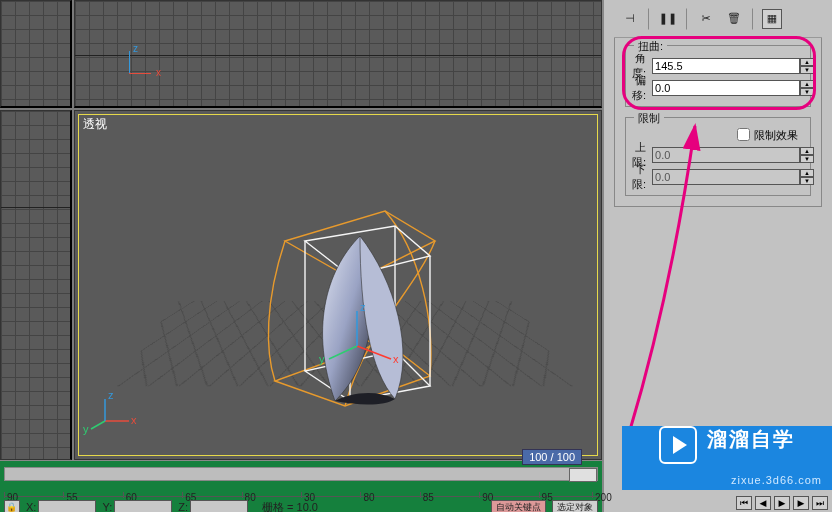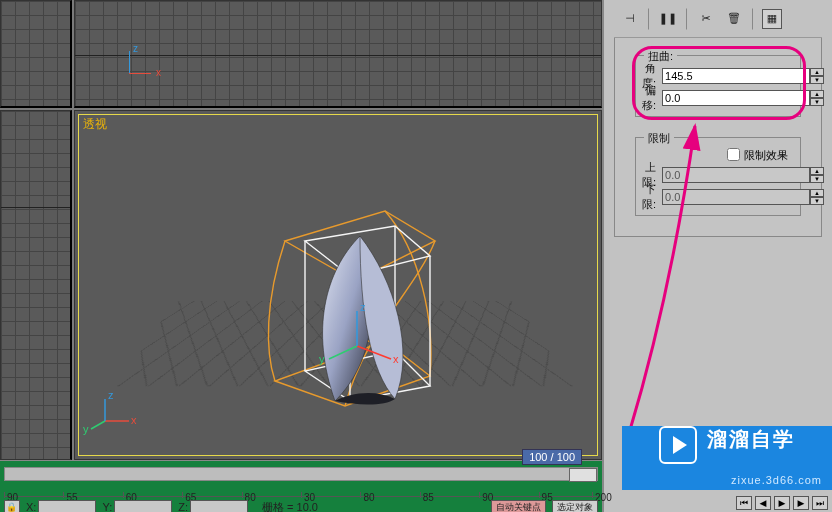--- a/index.html
+++ b/index.html
@@ -17,21 +17,21 @@
   .axis-gizmo { position: absolute; }
   .axis-x { position: absolute; width: 22px; height: 1px; background: #e74c3c; left: 0; top: 0; }
   .axis-x::after { content: "x"; color: #e74c3c; position: absolute; right: -10px; top: -6px; font-size: 10px; }
   .axis-z { position: absolute; width: 1px; height: 22px; background: #3498db; left: 0; top: -22px; }
   .axis-z::after { content: "z"; color: #3498db; position: absolute; left: 4px; top: -8px; font-size: 10px; }
 
   .vp-left { position: absolute; left: 0; top: 110px; width: 72px; height: 350px; background: #5a5a5a; border: 1px solid #333; border-right: 2px solid #000; }
 
   .vp-persp { position: absolute; left: 74px; top: 110px; width: 528px; height: 350px; background: #5a5a5a; border: 1px solid #333; }
   .persp-active { position: absolute; left: 3px; top: 3px; right: 3px; bottom: 3px; border: 1px solid #e6d94a; }
-  .persp-label { position: absolute; left: 8px; top: 5px; color: #eab308; font-size: 12px; }
+  .persp-label { position: absolute; left: 8px; top: 5px; color: #ffffff; font-size: 12px; }
 
   .floorgrid { position: absolute; left: 100px; top: 190px; width: 340px; height: 120px;
     background:
       repeating-linear-gradient( 62deg, transparent 0 19px, #444 19px 20px),
       repeating-linear-gradient(-62deg, transparent 0 19px, #444 19px 20px);
     transform: perspective(400px) rotateX(58deg);
     transform-origin: center top; opacity: 0.7; }
 
   .twistshape { position: absolute; left: 190px; top: 90px; width: 180px; height: 210px; pointer-events: none; }
 
@@ -39,21 +39,21 @@
   .top-icons { position: absolute; left: 10px; top: 0; right: 10px; height: 38px; background: #c2c2c2; border-bottom: 1px solid #999; display: flex; align-items: center; gap: 8px; padding: 4px 6px; }
   .tico { width: 20px; height: 20px; display: inline-flex; justify-content: center; align-items: center; color: #222; border: 1px solid transparent; }
   .tico.sep { border-left: 1px solid #888; height: 22px; width: 1px; }
   .tico.box { border: 1px solid #555; background: #d0d0d0; }
 
   .rollout { margin: 6px 10px 0 10px; background: #c4c4c4; border: 1px solid #888; }
   .rollout-header { background: #b6b6b6; border-bottom: 1px solid #888; display: flex; align-items: center; height: 18px; padding: 0 4px; }
   .rollout-header .minus { width: 14px; height: 14px; border: 1px solid #555; background: #d8d8d8; text-align: center; line-height: 11px; margin-right: 6px; font-size: 10px; }
   .rollout-title { flex: 1; text-align: center; }
 
-  .group { margin: 20px; border: 1px solid #888; padding: 8px 6px 6px 6px; position: relative; background: #c4c4c4; }
+  .group { margin: 10px; border: 1px solid #888; padding: 8px 6px 6px 6px; position: relative; background: #c4c4c4; }
   .group-label { position: absolute; top: -7px; left: 8px; background: #c4c4c4; padding: 0 4px; color: #111; }
   .row { display: flex; align-items: center; height: 20px; margin: 2px 0; }
   .row label { width: 44px; text-align: right; margin-right: 6px; color: #111; }
   .valuefield { flex: 1; display: flex; }
   .valuefield input { flex: 1; height: 16px; border: 1px solid #555; padding: 0 2px; background: #fff; font-size: 11px; }
   .valuefield.dis input { background: #c8c8c8; color: #555; }
   .spinner { width: 14px; display: flex; flex-direction: column; }
   .spinner button { height: 8px; font-size: 6px; line-height: 6px; border: 1px solid #555; background: #d0d0d0; padding: 0; }
   .radios { display: flex; gap: 14px; justify-content: center; }
   .radios label { display: flex; align-items: center; gap: 3px; }

